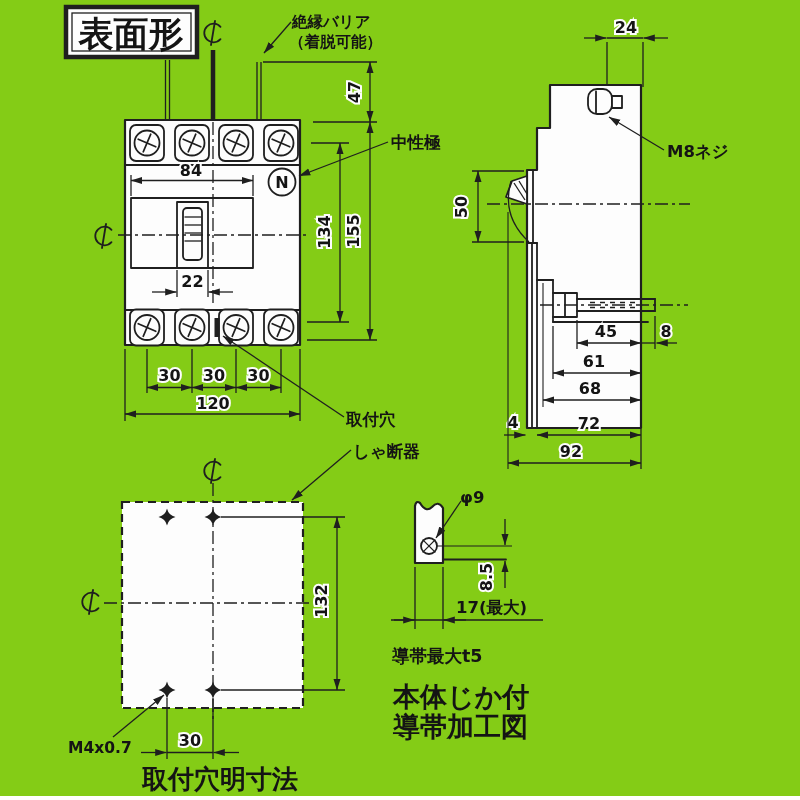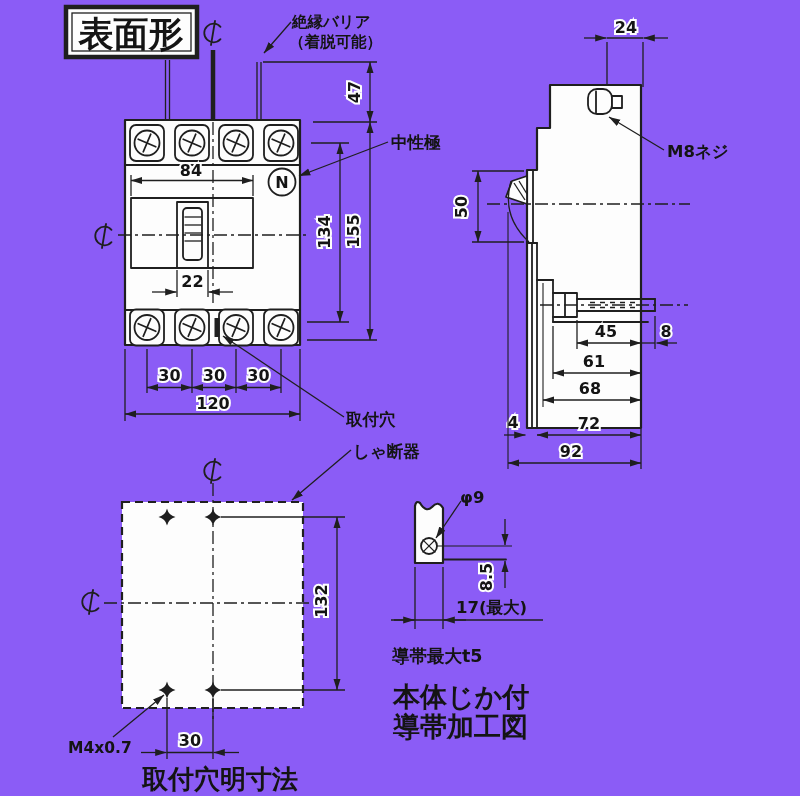--- a/index.html
+++ b/index.html
@@ -1,16 +1,16 @@
 <!DOCTYPE html>
 <html><head>
 <meta charset="utf-8">
 <style>
   html,body{margin:0;padding:0;background:#ffffff;}
-  .page{width:800px;height:796px;background:#8b5cf6;position:relative;font-family:"DejaVu Sans",sans-serif;}
+  .page{width:800px;height:796px;background:#84cc16;position:relative;font-family:"DejaVu Sans",sans-serif;}
   svg{display:block;}
   .ol{stroke:#1f1f1f;stroke-width:2.2;fill:none;stroke-linejoin:round;stroke-linecap:round;}
   .ol2{stroke:#1f1f1f;stroke-width:1.8;fill:none;stroke-linejoin:round;stroke-linecap:round;}
   .thin{stroke:#1f1f1f;stroke-width:1.3;fill:none;}
   .xfine{stroke:#1f1f1f;stroke-width:1.1;fill:none;}
   .cl{stroke:#1f1f1f;stroke-width:1.3;fill:none;stroke-dasharray:13 4 3 4;}
   .dash{stroke:#1f1f1f;stroke-width:2.2;fill:none;stroke-dasharray:8 5;}
   .thread{stroke:#1f1f1f;stroke-width:1.4;fill:none;stroke-dasharray:5 5;}
   .fillw{fill:#fdfdfd;}
   .filld{fill:#1f1f1f;stroke:none;}

